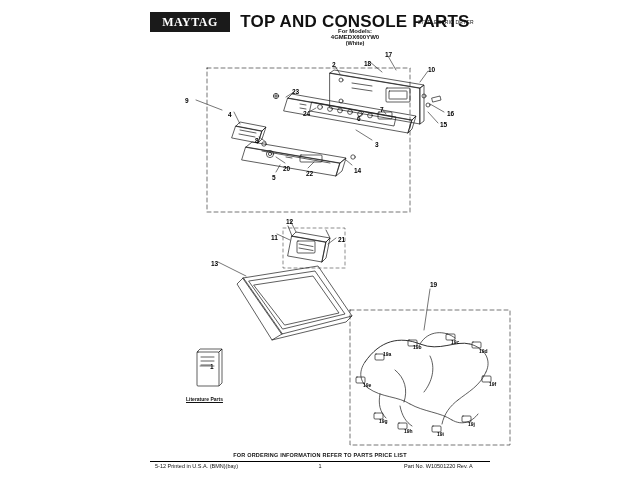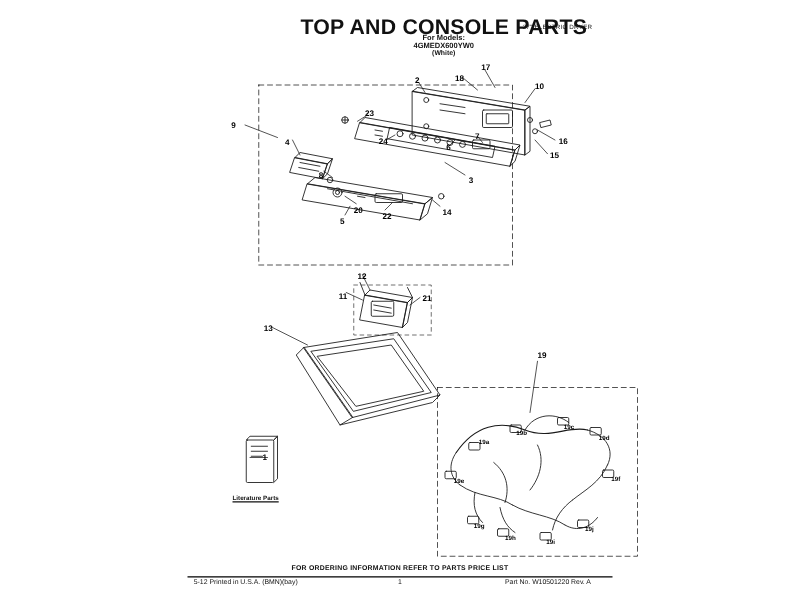--- a/index.html
+++ b/index.html
@@ -145,20 +145,21 @@
     top: 0;
     width: 640px;
     height: 480px;
   }
 </style>
 </head>
 <body>
 
 <div id="page">
 
+  <div class="logo">MAYTAG</div>
   <div class="title">TOP AND CONSOLE PARTS</div>
   <div class="models">
     <span>For Models:</span>
   </div>
   <div class="model-no">4GMEDX600YW0</div>
   <div class="color">(White)</div>
   <div class="appliance-type">27" ELECTRIC DRYER</div>
 
   <svg class="art" viewBox="0 0 640 480">
     <g fill="none" stroke="#1a1a1a" stroke-width="0.7" stroke-linecap="round" stroke-linejoin="round">

